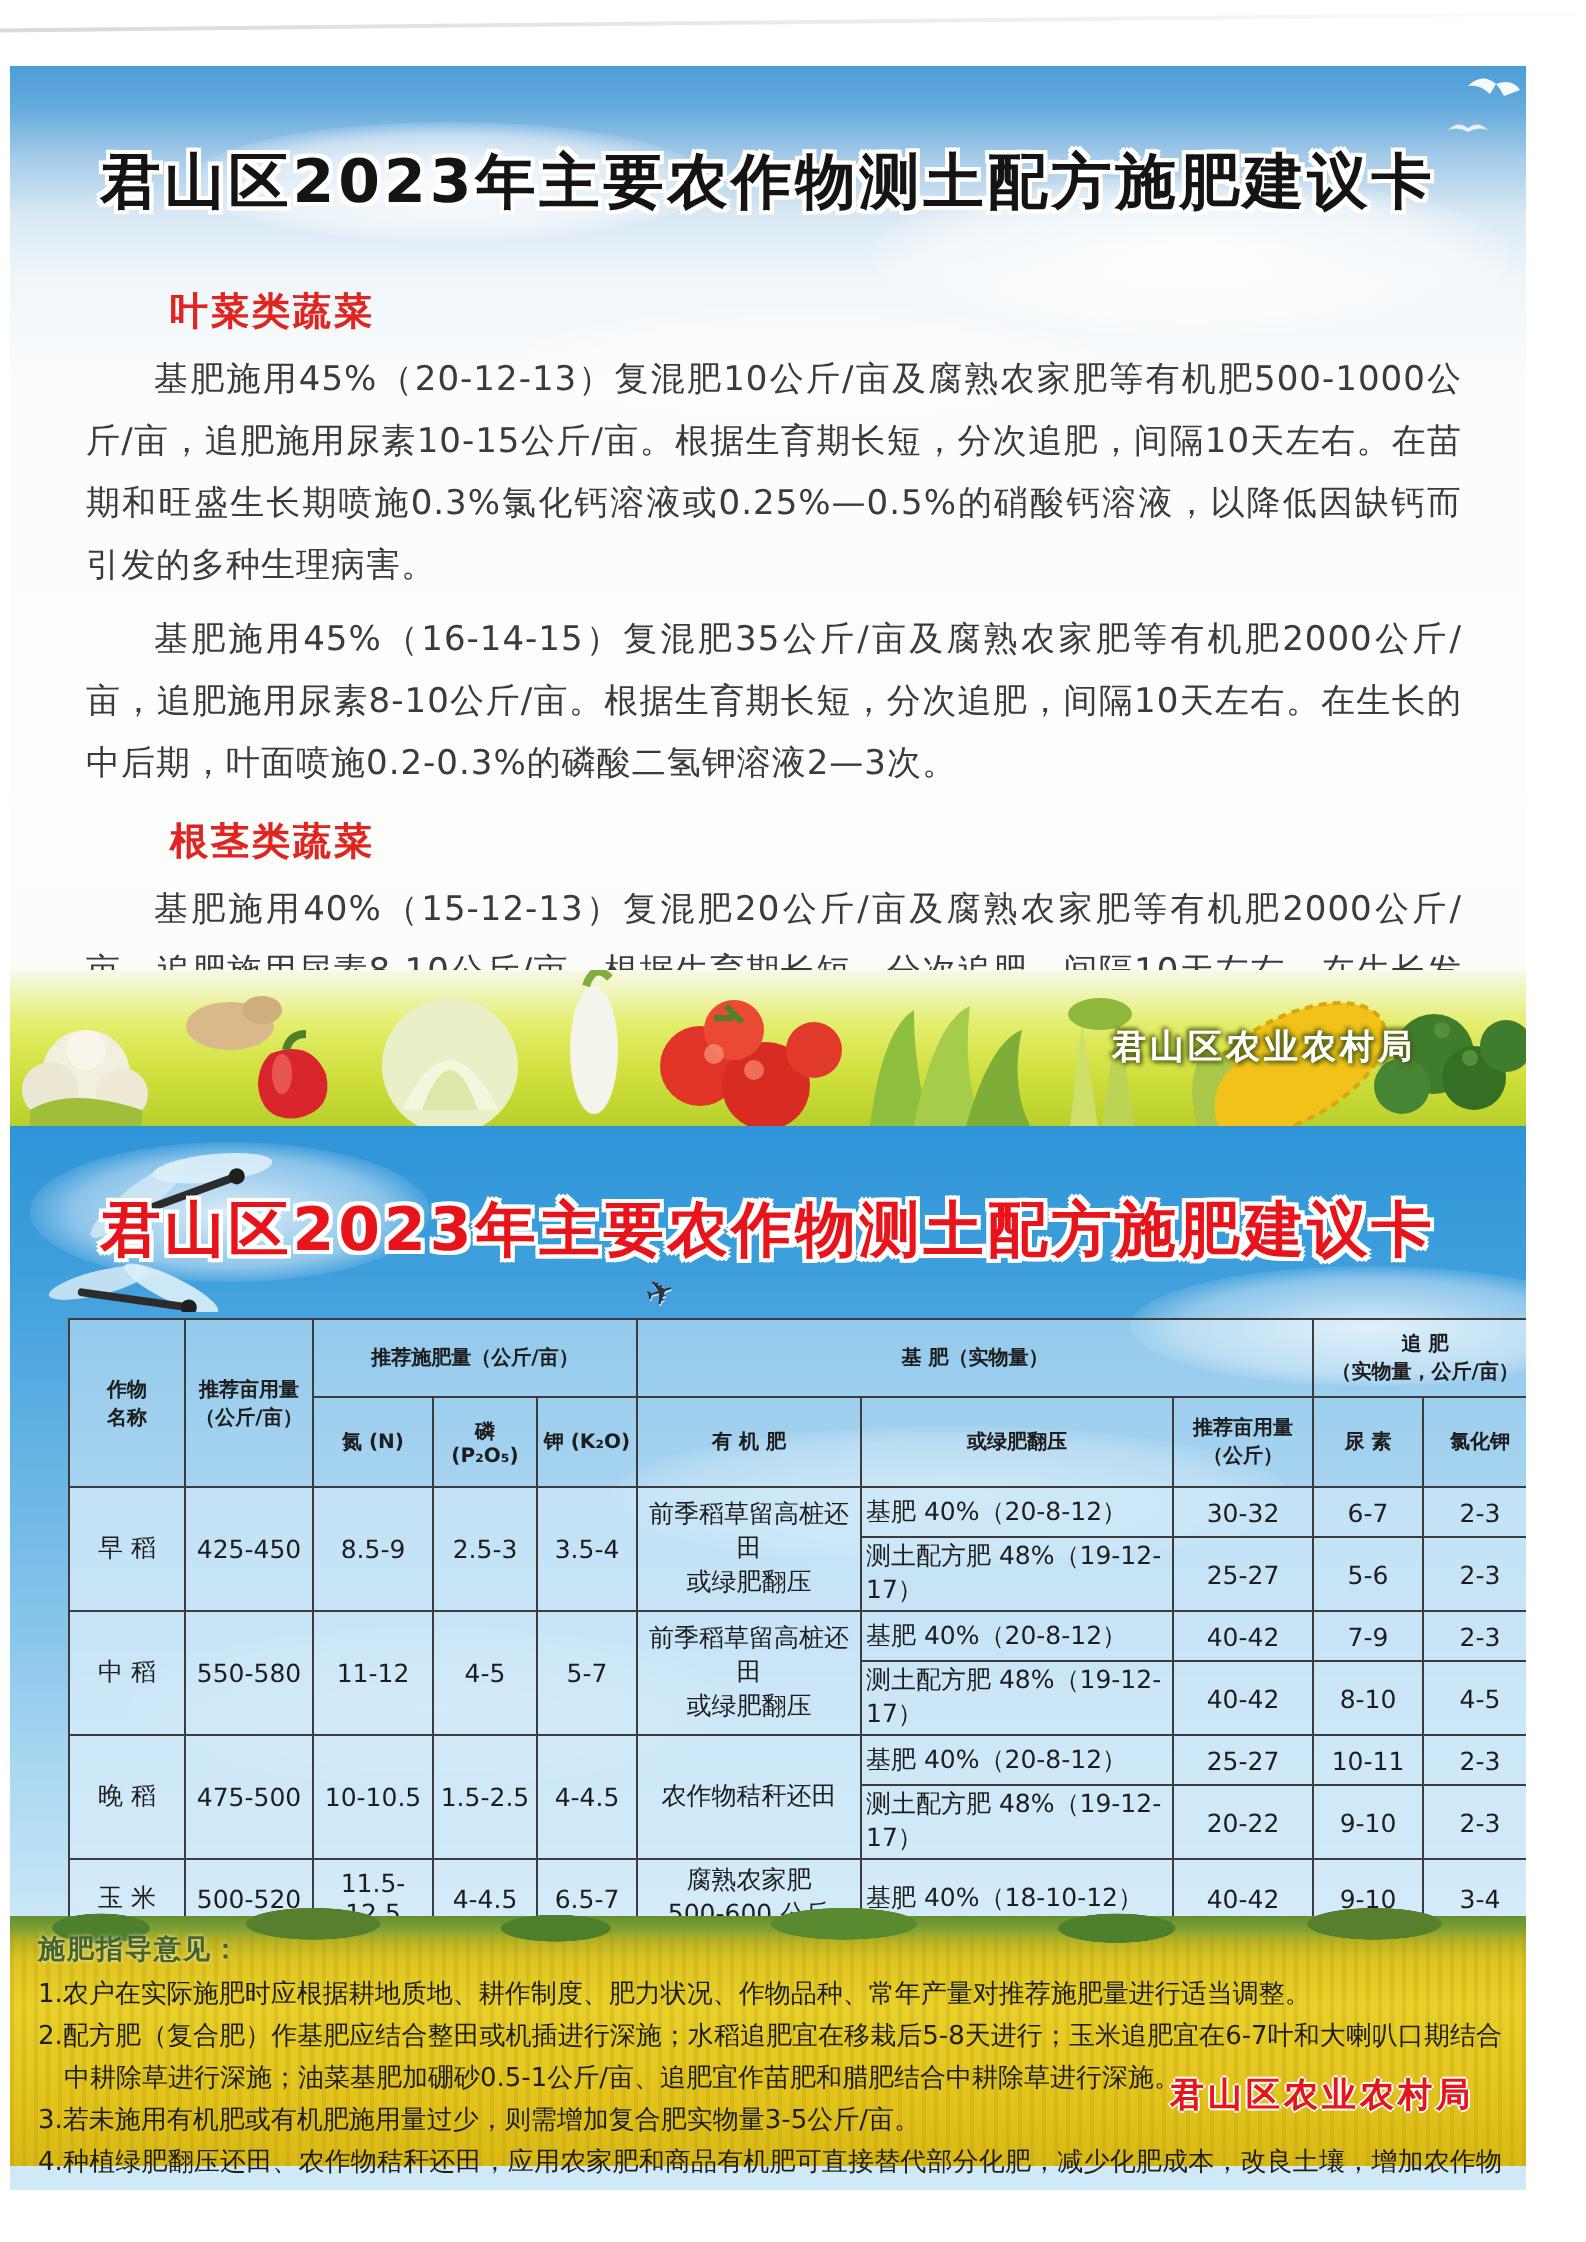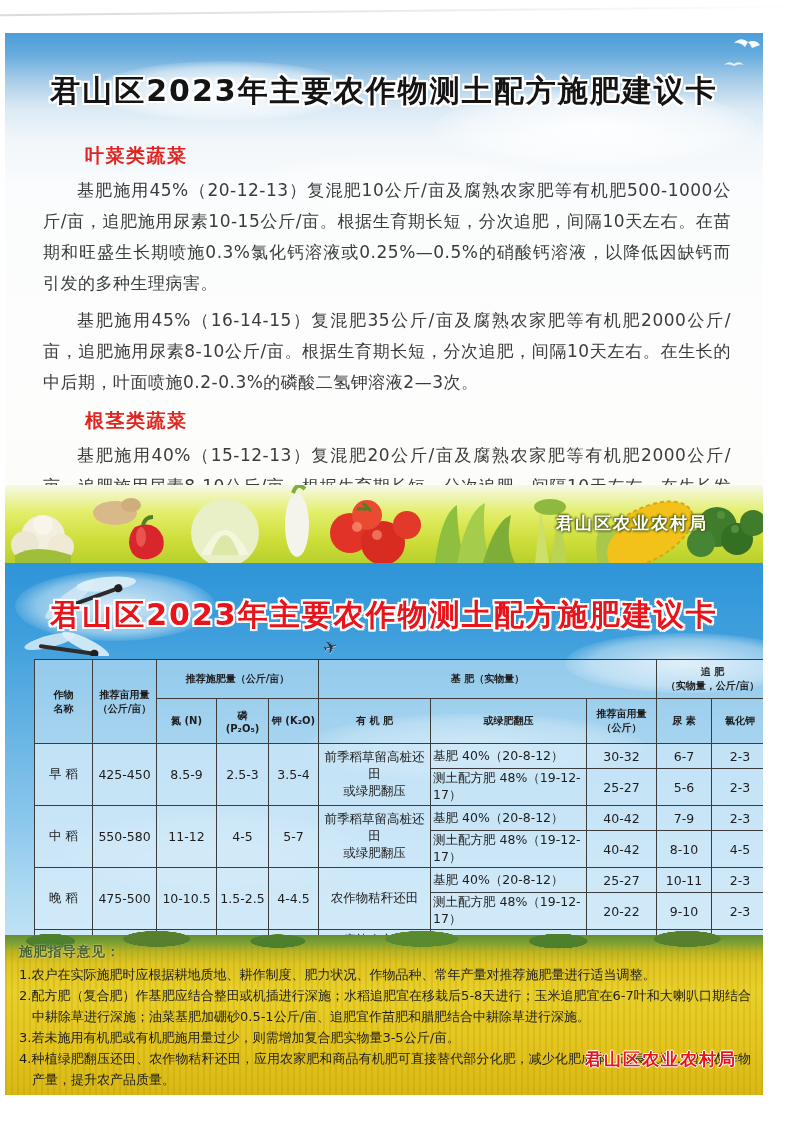--- a/index.html
+++ b/index.html
@@ -69,21 +69,21 @@
   }
   .fert-table th{font-size:10px;font-weight:bold;background:rgba(240,248,253,.45);}
   .fert-table td{font-size:12.5px;font-weight:500;background:rgba(213,236,249,.82);}
   .fert-table .h1 th{height:36px;}
   .fert-table .h2 th{height:42px;}
   .fert-table .sub td{height:22px;margin-left:32px;}
   .fert-table .single td{height:36px;}
   .fert-table td.compound{text-align:left;}
 
   .field{
-    position:absolute;left:0;right:0;bottom:0;height:160px;
+    position:absolute;left:0;right:0;bottom:12px;height:125px;
     background:
       repeating-linear-gradient(90deg, rgba(167,134,8,.18) 0 2px, rgba(0,0,0,0) 2px 6px),
       linear-gradient(180deg,#5f8f33 0%,#7aa238 5%,#b7b322 10%,#dfc522 18%,#e9d02a 35%,#e2c31c 75%,#d8b814 100%);
   }
   .treeline{
     position:absolute;top:-6px;left:0;right:0;height:22px;
     background:
       radial-gradient(ellipse 40px 12px at 6% 55%, #4e7f2c 60%, rgba(0,0,0,0) 62%),
       radial-gradient(ellipse 55px 13px at 20% 45%, #567f2e 60%, rgba(0,0,0,0) 62%),
       radial-gradient(ellipse 45px 11px at 36% 55%, #4e7f2c 60%, rgba(0,0,0,0) 62%),

